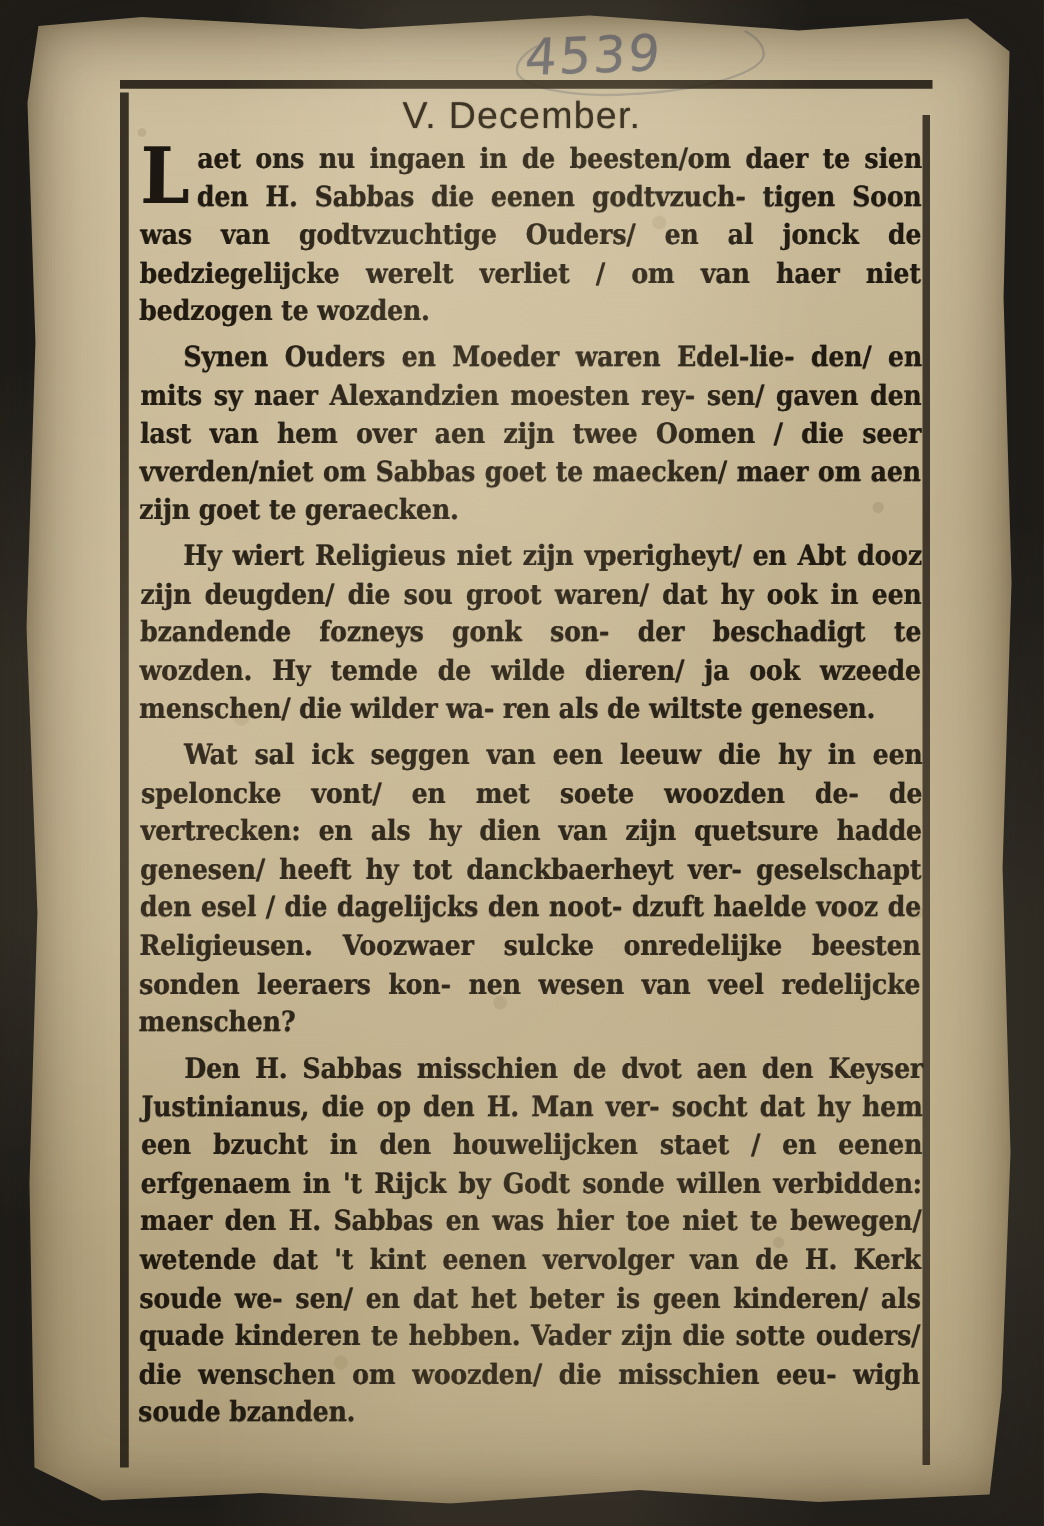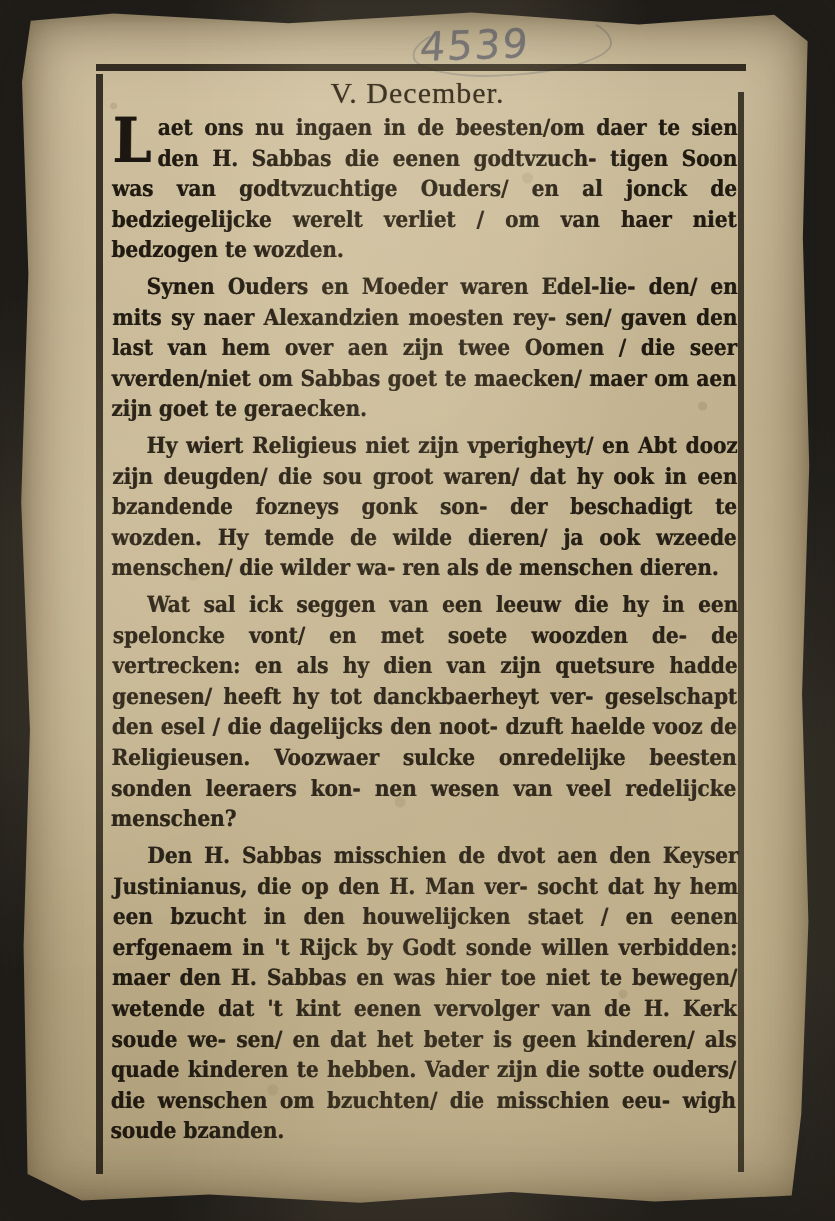--- a/index.html
+++ b/index.html
@@ -125,21 +125,21 @@
     opacity: .8;
   }
 
   
   .heading {
     position: absolute;
     left: 0;
     top: 76px;
     width: 835px;
     text-align: center;
-    font-family: Liberation Serif, serif;
+    font-family: Liberation Sans, sans-serif;
     font-size: 30px;
     letter-spacing: 1px;
     color: #241d13;
     text-shadow: 0 0 1px rgba(36,29,19,0.6);
   }
 
   .column {
     position: absolute;
     left: 112px;
     top: 112px;
@@ -231,21 +231,21 @@
       <span>Oomen / die seer vverden/niet om Sabbas goet te</span>
       <span>maecken/  maer om aen zijn goet te geraecken.</span>
     </p>
 
     <p class="para">
       <span>Hy wiert Religieus niet zijn vperigheyt/  en</span>
       <span>Abt dooz zijn deugden/ die sou groot waren/</span>
       <span>dat hy ook in een bzandende fozneys gonk son-</span>
       <span>der beschadigt te wozden.  Hy temde de wilde</span>
       <span>dieren/ ja ook wzeede menschen/ die wilder wa-</span>
-      <span>ren als de menschen dieren.</span>
+      <span>ren als de wiltste genesen.</span>
     </p>
 
     <p class="para">
       <span>Wat sal ick seggen van  een leeuw die hy in</span>
       <span>een speloncke vont/  en met soete woozden de-</span>
       <span>de vertrecken:  en als hy dien van zijn quetsure</span>
       <span>hadde genesen/ heeft hy tot danckbaerheyt ver-</span>
       <span>geselschapt den esel / die dagelijcks den noot-</span>
       <span>dzuft haelde vooz de Religieusen.  Voozwaer</span>
       <span>sulcke onredelijke beesten sonden leeraers kon-</span>
@@ -255,21 +255,21 @@
     <p class="para">
       <span>Den H. Sabbas misschien de dvot  aen den</span>
       <span>Keyser Justinianus, die op den H. Man ver-</span>
       <span>socht dat hy hem een bzucht in den houwelijcken</span>
       <span>staet / en eenen erfgenaem in 't Rijck by Godt</span>
       <span>sonde willen verbidden: maer den H. Sabbas en</span>
       <span>was hier toe niet te bewegen/  wetende dat 't</span>
       <span>kint eenen vervolger van de H. Kerk soude we-</span>
       <span>sen/ en dat het beter is geen kinderen/ als quade</span>
       <span>kinderen te hebben. Vader zijn die sotte ouders/</span>
-      <span>die wenschen om bzuchten/ die misschien eeu-</span>
+      <span>die wenschen om woozden/ die misschien eeu-</span>
       <span>wigh soude bzanden.</span>
     </p>
 
   </div>
 
   <div class="wear"></div>
   <div class="vignette"></div>
 </div>
 
 </body></html>

